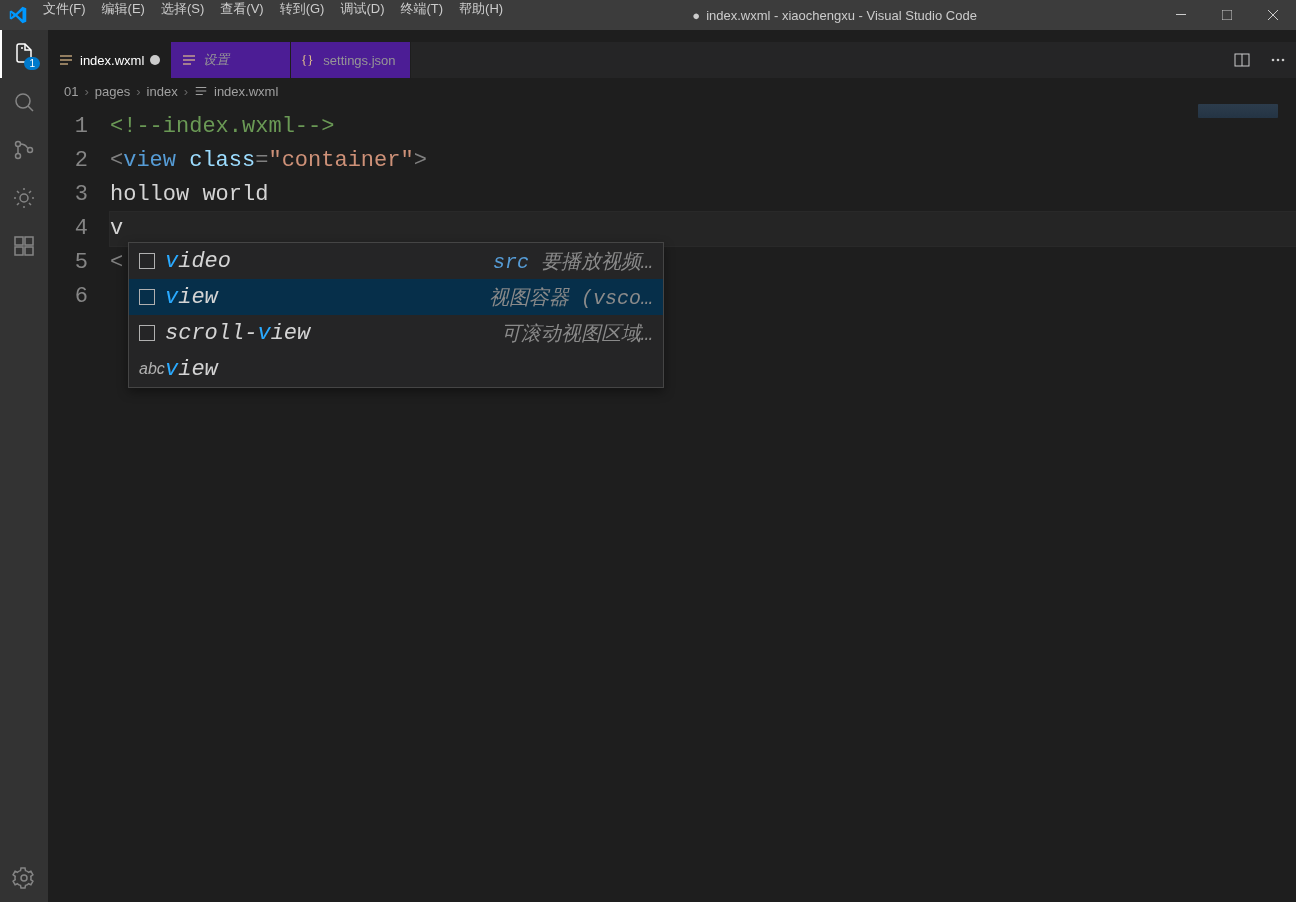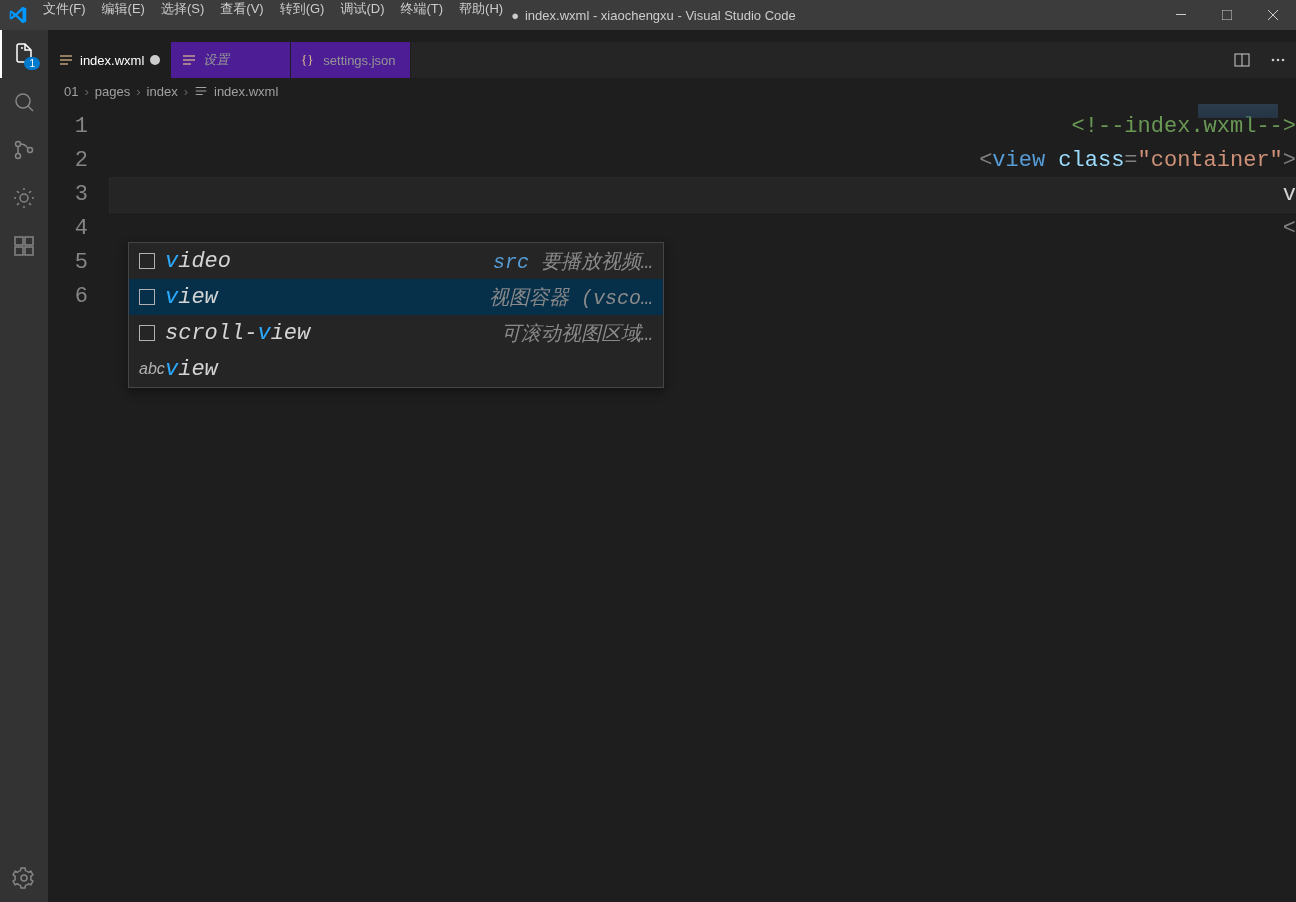--- a/index.html
+++ b/index.html
@@ -27,20 +27,21 @@
 }
 .titlebar .menu-items { display: flex; }
 .titlebar .menu-item {
   padding: 0 8px;
   height: 42px;
   line-height: 30px;
   cursor: pointer;
 }
 .titlebar .title-center {
   flex: 1;
+  text-align: center;
   color: #cccccc;
 }
 .titlebar .dirty-dot { margin-right: 6px; }
 .titlebar .window-controls { display: flex; }
 .titlebar .win-btn {
   width: 46px;
   height: 30px;
   display: flex;
   justify-content: center;
   align-items: center;
@@ -127,21 +128,21 @@
 .gutter {
   width: 62px;
   text-align: right;
   color: #858585;
   padding-right: 22px;
   padding-top: 6px;
   user-select: none;
 }
 .gutter .ln { height: 34px; line-height: 34px; }
 .code-pane { flex: 1; padding-top: 6px; position: relative; }
-.code-line { height: 34px; line-height: 34px; white-space: pre; text-align: right; }
+.code-line { height: 34px; line-height: 34px; white-space: pre; }
 .code-line.current { background: rgba(255,255,255,0.03); outline: 1px solid rgba(255,255,255,0.05); }
 .tok-comment { color: #6a9955; }
 .tok-punct { color: #808080; }
 .tok-tag { color: #569cd6; }
 .tok-attr { color: #9cdcfe; }
 .tok-string { color: #ce9178; }
 .tok-text { color: #d4d4d4; }
 
 .suggest {
   position: absolute;
@@ -336,20 +337,21 @@
           <div class="ln">2</div>
           <div class="ln">3</div>
           <div class="ln">4</div>
           <div class="ln">5</div>
           <div class="ln">6</div>
         </div>
       <div class="code-pane">
 
       <div class="code-line"><span class="tok-comment">&lt;!--index.wxml--&gt;</span></div>
           <div class="code-line"><span class="tok-punct">&lt;</span><span class="tok-tag">view</span><span class="tok-text"> </span><span class="tok-attr">class</span><span class="tok-punct">=</span><span class="tok-string">"container"</span><span class="tok-punct">&gt;</span></div>
+          <div class="code-line"><span class="tok-text">hollow world</span></div>
           <div class="code-line current"><span class="tok-text">v</span></div>
           <div class="code-line"><span class="tok-punct">&lt;</span></div>
           <div class="code-line"></div>
           <div class="suggest">
             <div class="suggest-row">
               <span class="kind-icon"></span>
               <span><span class="label-match">v</span><span class="label-normal">ideo</span></span>
               <span class="detail"><span style="color: rgb(86, 156, 214);">src </span><span>要播放视频…</span></span>
             </div>
             <div class="suggest-row selected">

